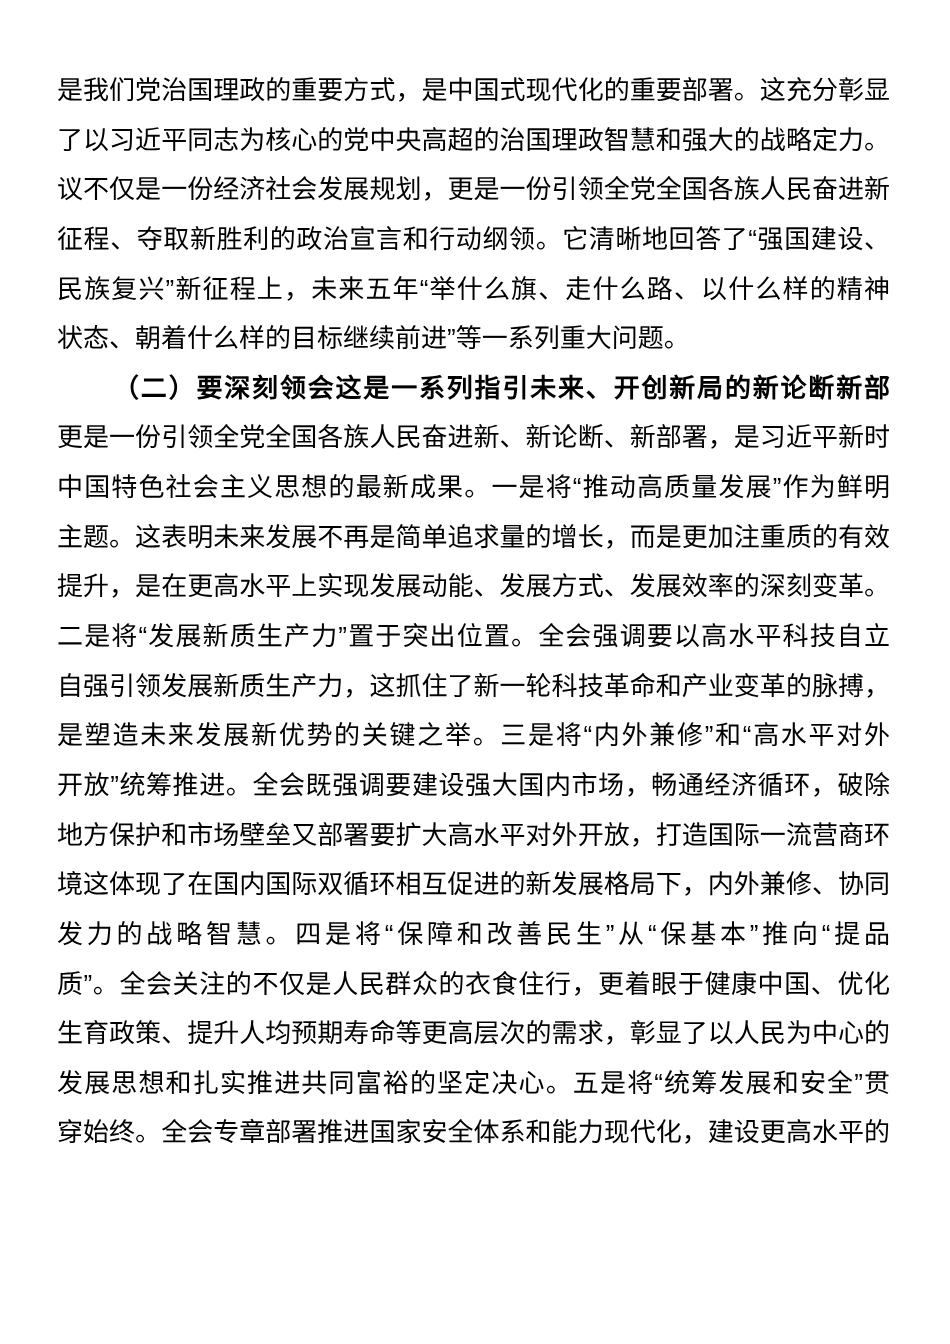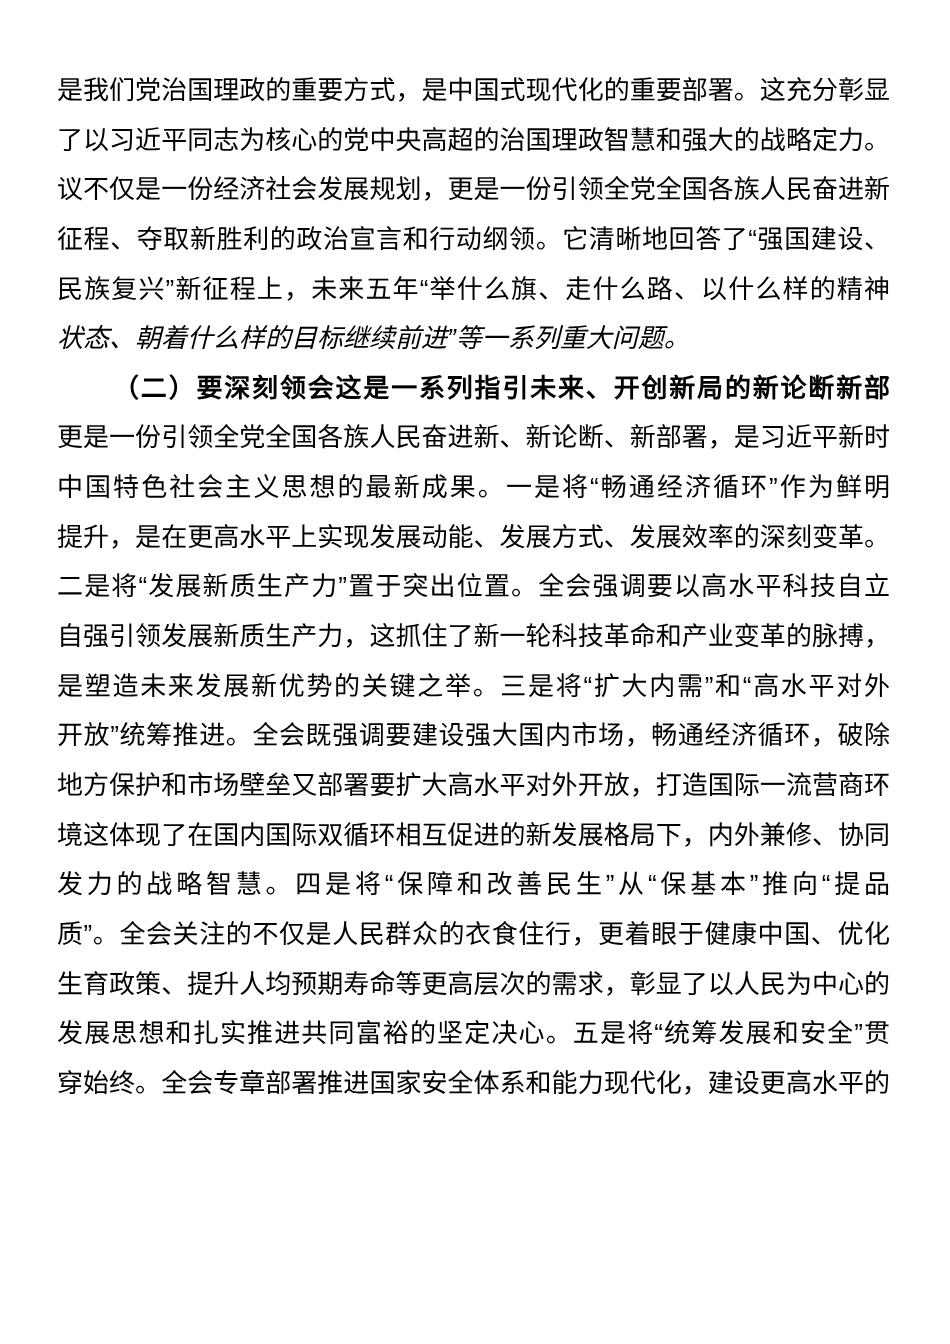--- a/index.html
+++ b/index.html
@@ -36,21 +36,20 @@
     line-height: 49.65px;
     text-align: justify;
     text-align-last: justify;
     text-justify: inter-character;
     white-space: normal;
     overflow: hidden;
   }
   .line.no-fill {
     text-align: right;
     text-align-last: left;
-    font-style: italic;
   }
   .line.indent {
     padding-left: 56px;
   }
   .line.bold {
     font-weight: 700;
   }
 </style>
 </head>
 <body>
@@ -61,25 +60,26 @@
         <div class="line">是我们党治国理政的重要方式，是中国式现代化的重要部署。这充分彰显</div>
         <div class="line">了以习近平同志为核心的党中央高超的治国理政智慧和强大的战略定力。</div>
         <div class="line">议不仅是一份经济社会发展规划，更是一份引领全党全国各族人民奋进新</div>
         <div class="line">征程、夺取新胜利的政治宣言和行动纲领。它清晰地回答了“强国建设、</div>
         <div class="line">民族复兴”新征程上，未来五年“举什么旗、走什么路、以什么样的精神</div>
         <div class="line no-fill">状态、朝着什么样的目标继续前进”等一系列重大问题。</div>
       </div>
       <div class="paragraph">
         <div class="line bold indent">（二）要深刻领会这是一系列指引未来、开创新局的新论断新部署。</div>
         <div class="line">更是一份引领全党全国各族人民奋进新、新论断、新部署，是习近平新时代</div>
-        <div class="line">中国特色社会主义思想的最新成果。一是将“畅通经济循环”作为鲜明</div>
+        <div class="line">中国特色社会主义思想的最新成果。一是将“推动高质量发展”作为鲜明</div>
+        <div class="line">主题。这表明未来发展不再是简单追求量的增长，而是更加注重质的有效</div>
         <div class="line">提升，是在更高水平上实现发展动能、发展方式、发展效率的深刻变革。</div>
         <div class="line">二是将“发展新质生产力”置于突出位置。全会强调要以高水平科技自立</div>
         <div class="line">自强引领发展新质生产力，这抓住了新一轮科技革命和产业变革的脉搏，</div>
-        <div class="line">是塑造未来发展新优势的关键之举。三是将“扩大内需”和“高水平对外</div>
+        <div class="line">是塑造未来发展新优势的关键之举。三是将“内外兼修”和“高水平对外</div>
         <div class="line">开放”统筹推进。全会既强调要建设强大国内市场，畅通经济循环，破除</div>
         <div class="line">地方保护和市场壁垒又部署要扩大高水平对外开放，打造国际一流营商环</div>
         <div class="line">境这体现了在国内国际双循环相互促进的新发展格局下，内外兼修、协同</div>
         <div class="line">发力的战略智慧。四是将“保障和改善民生”从“保基本”推向“提品</div>
         <div class="line">质”。全会关注的不仅是人民群众的衣食住行，更着眼于健康中国、优化</div>
         <div class="line">生育政策、提升人均预期寿命等更高层次的需求，彰显了以人民为中心的</div>
         <div class="line">发展思想和扎实推进共同富裕的坚定决心。五是将“统筹发展和安全”贯</div>
         <div class="line">穿始终。全会专章部署推进国家安全体系和能力现代化，建设更高水平的</div>
       </div>
     </div>

